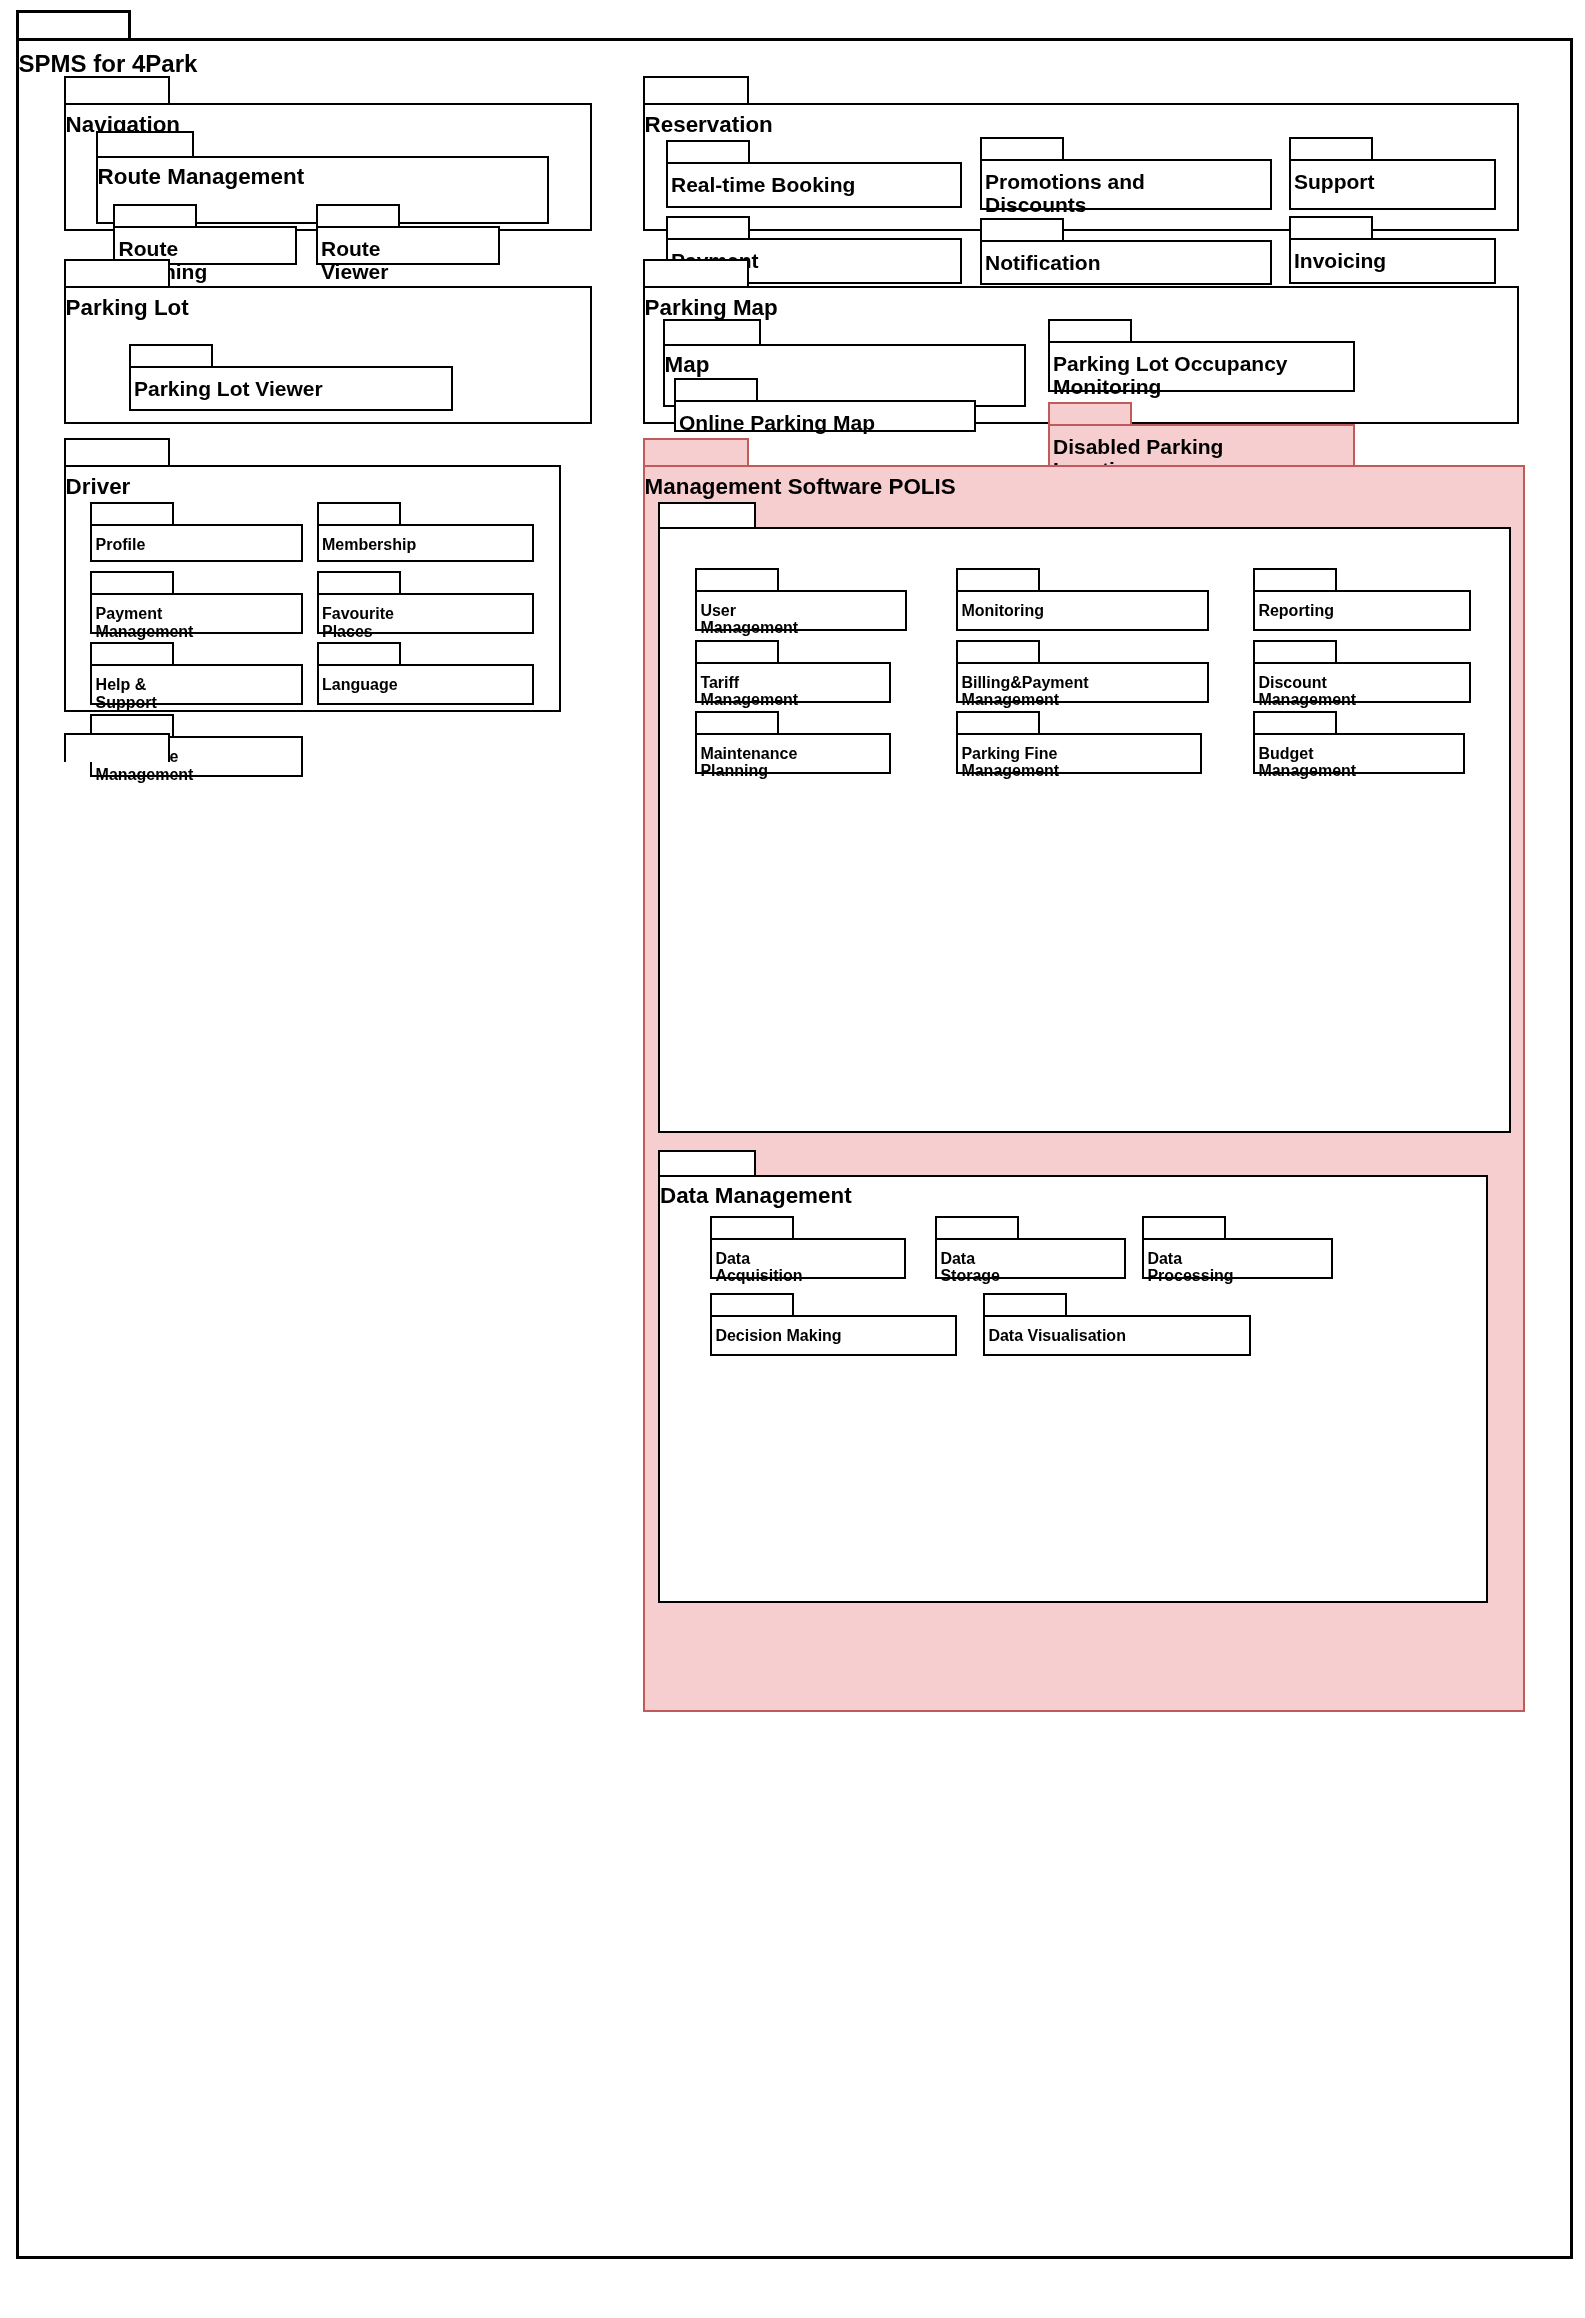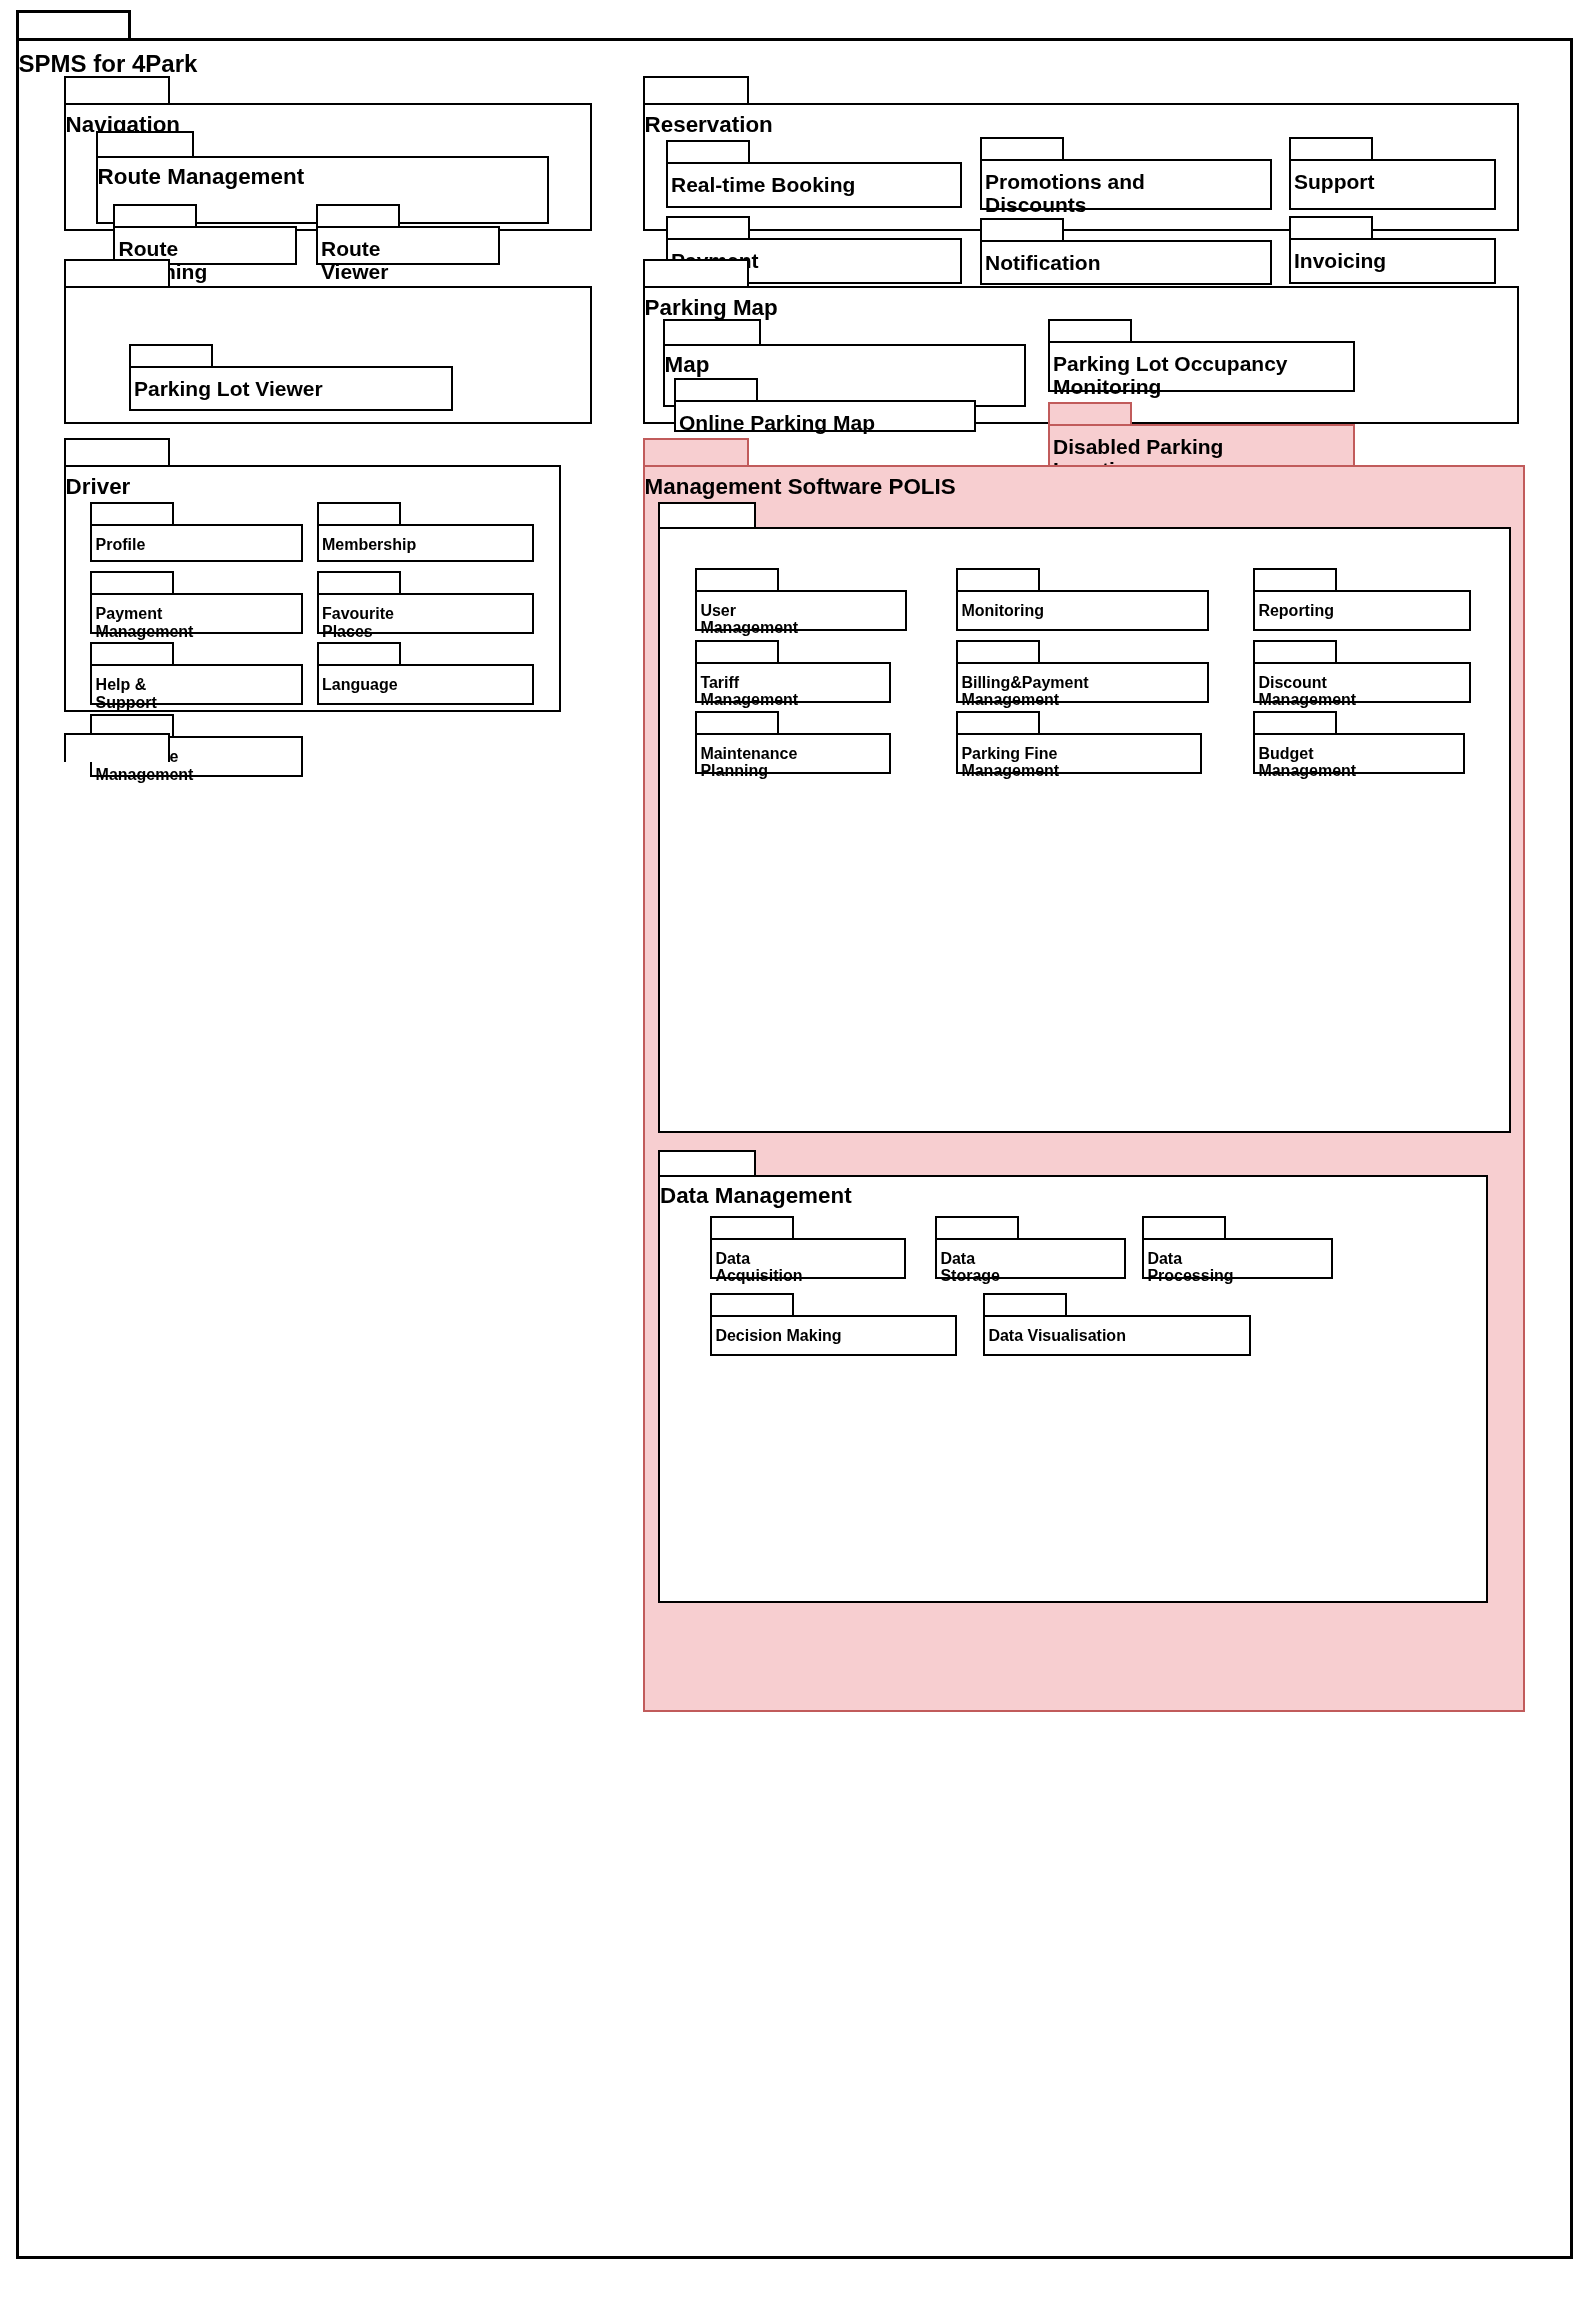--- a/index.html
+++ b/index.html
@@ -149,20 +149,21 @@
             <div class="pkg-body">
               <div class="pkg-title">Invoicing</div>
             </div>
           </div>
         </div>
       </div>
 
       <div class="pkg tier-1" style="left:45px;top:218px;width:528px;height:165px;">
         <div class="pkg-tab"></div>
         <div class="pkg-body">
+          <div class="pkg-title">Parking Lot</div>
 
           <div class="pkg tier-leaf" style="left:63px;top:56px;width:324px;height:67px;">
             <div class="pkg-tab"></div>
             <div class="pkg-body">
               <div class="pkg-title">Parking Lot Viewer</div>
             </div>
           </div>
         </div>
       </div>
 

